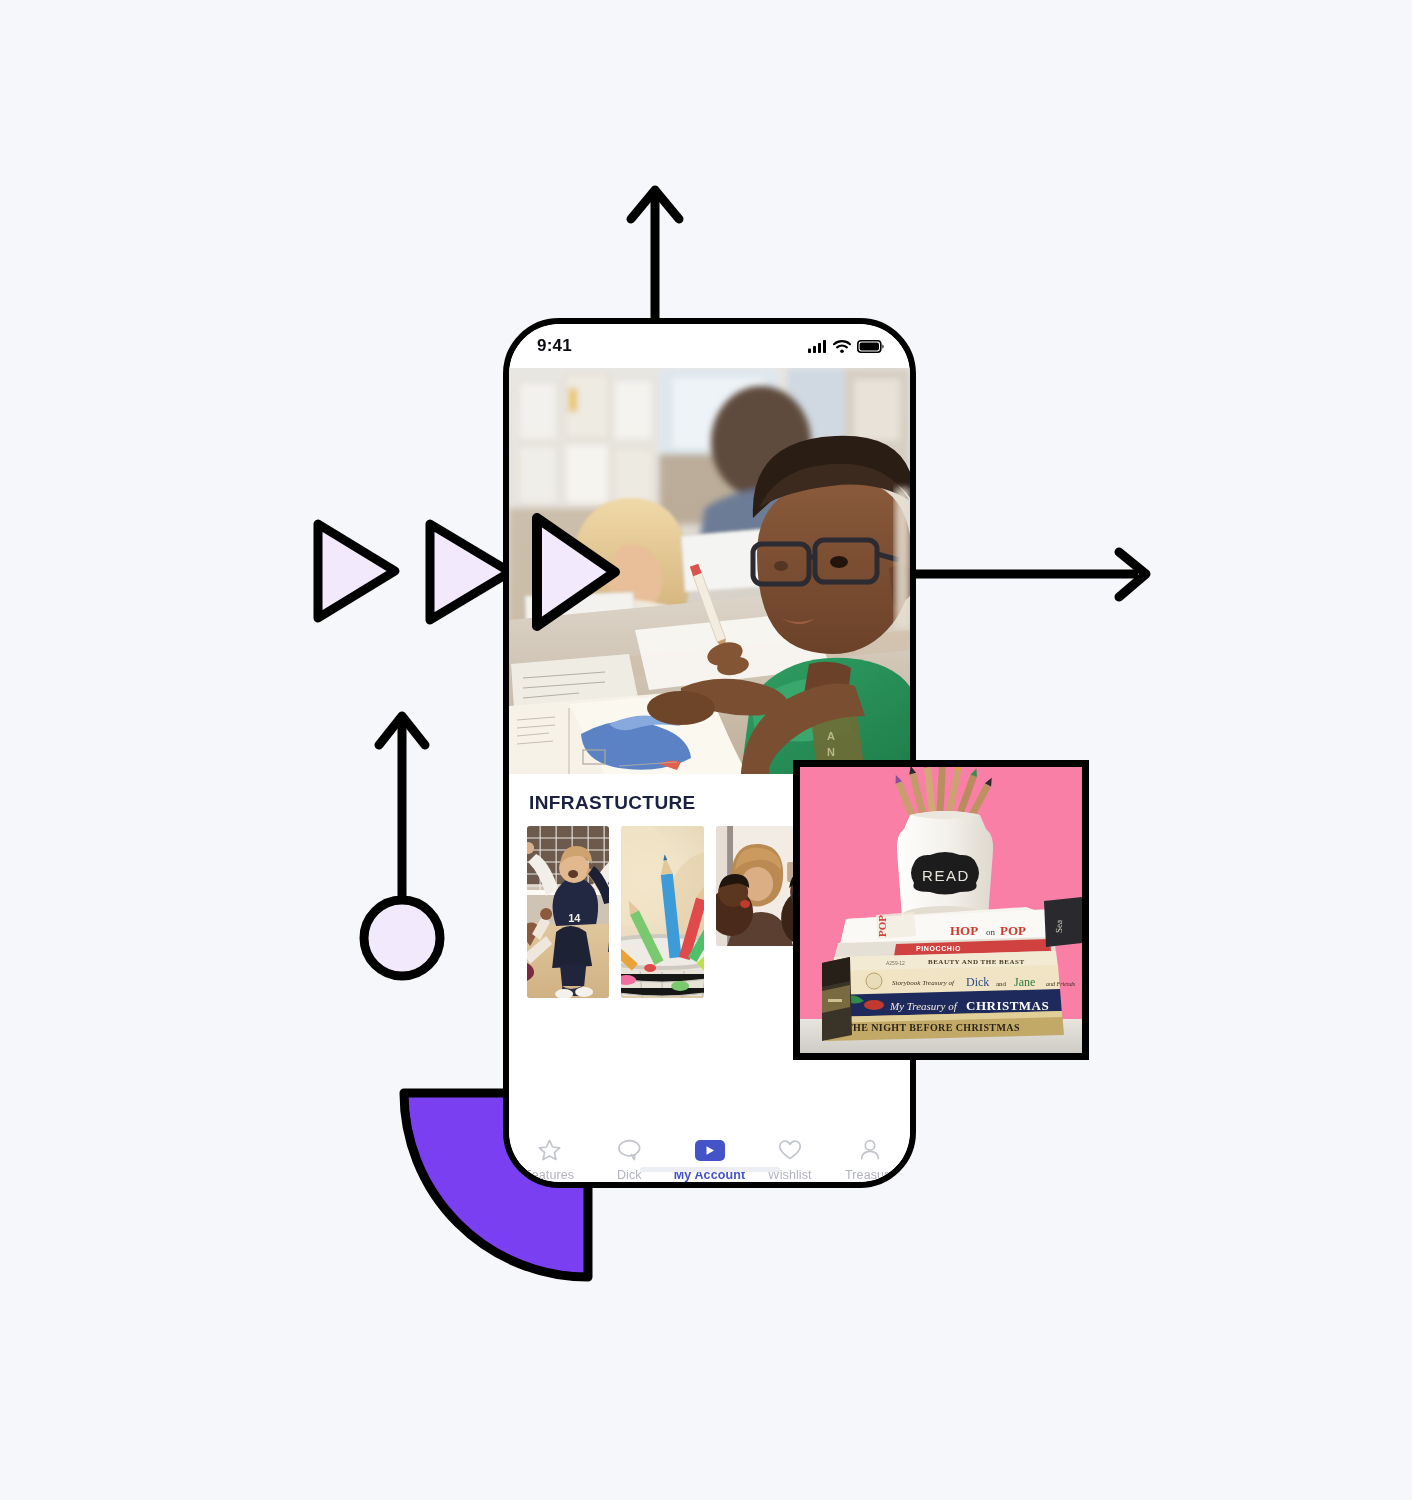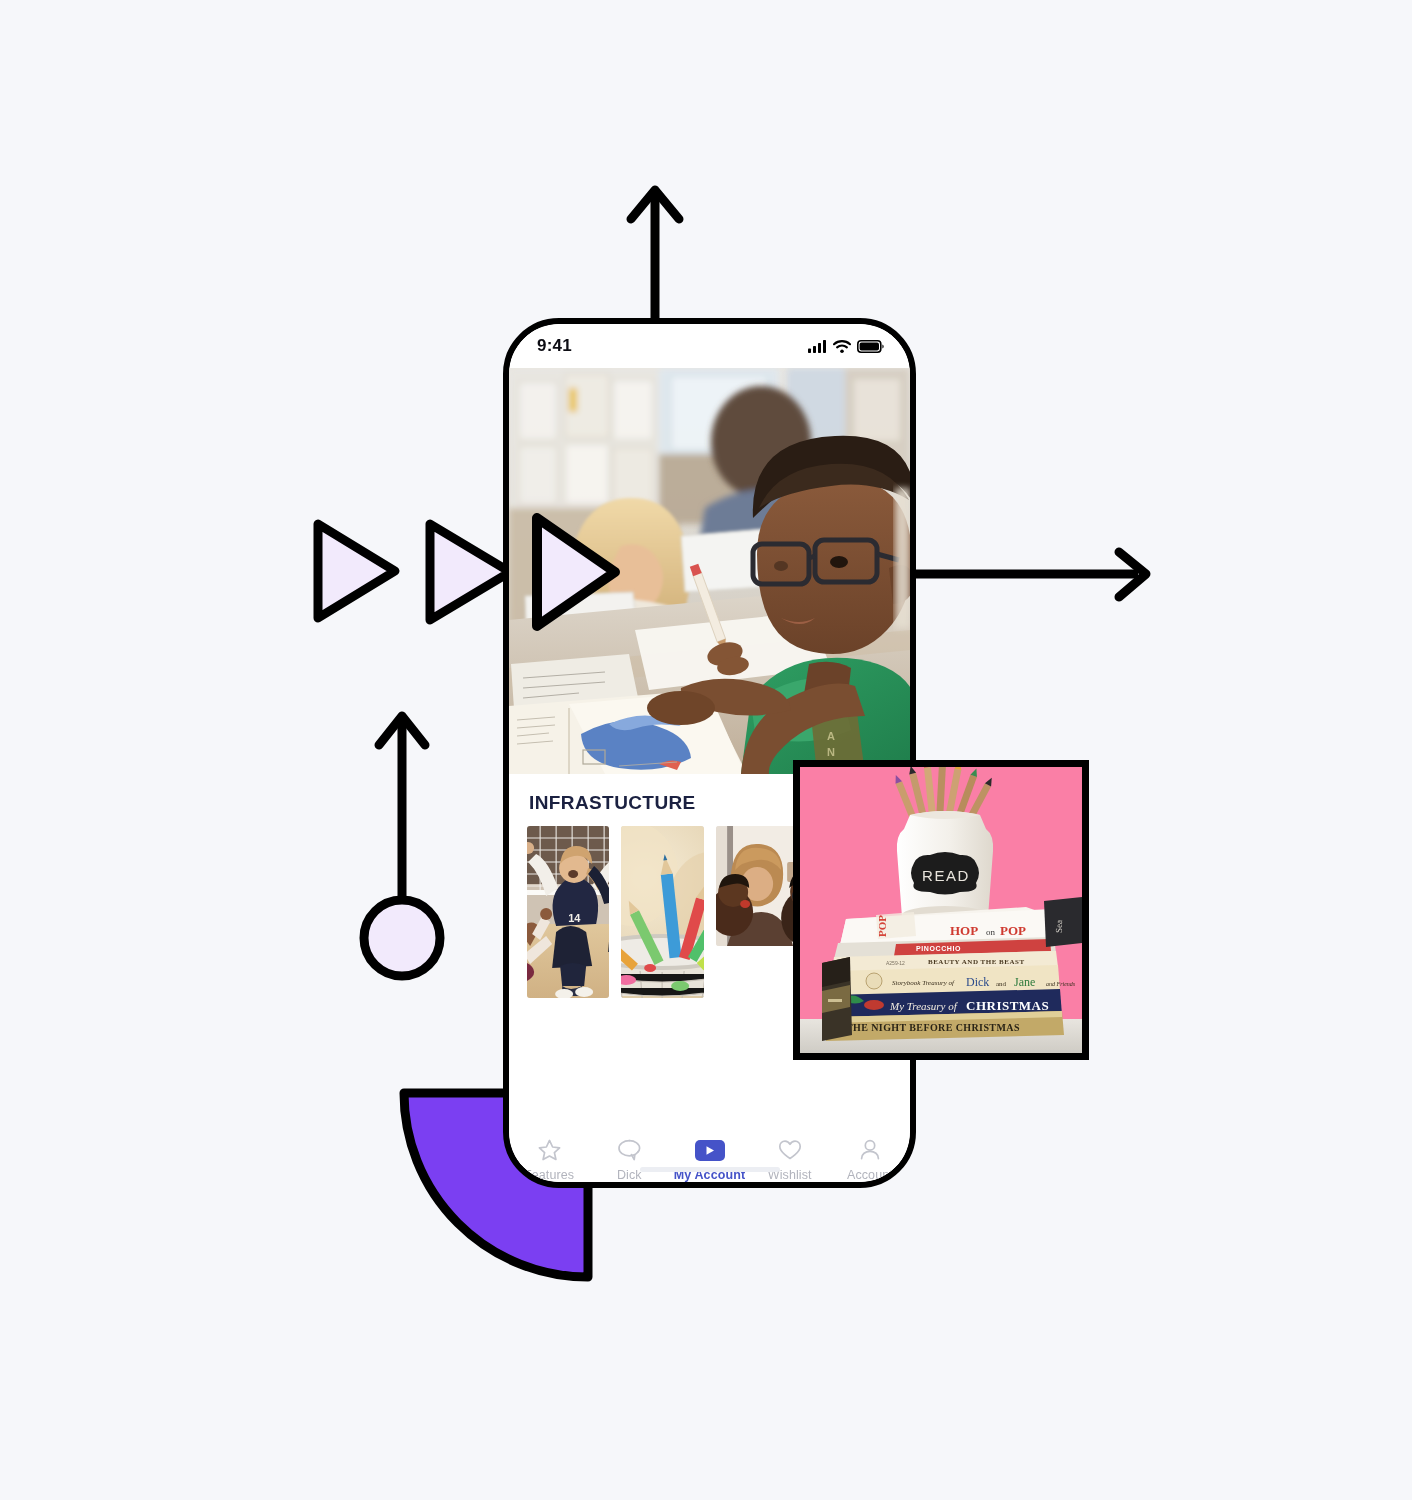--- a/index.html
+++ b/index.html
@@ -670,21 +670,21 @@
           <div class="tab-label">Wishlist</div>
         </div>
 
         <div class="tab">
           <div class="tab-icon">
             <svg width="24" height="24" viewBox="0 0 24 24">
               <circle cx="12" cy="7.4" r="4.7" fill="none" stroke="#c3c5cd" stroke-width="1.7"></circle>
               <path d="M3.6 20.6 C3.6 16 7.4 13.4 12 13.4 C16.6 13.4 20.4 16 20.4 20.6" fill="none" stroke="#c3c5cd" stroke-width="1.7" stroke-linecap="round"></path>
             </svg>
           </div>
-          <div class="tab-label">Account</div>
+          <div class="tab-label">Treasury</div>
         </div>
 
         <div class="home-indicator"></div>
       </div>
     </div>
   </div>
 
   <svg id="deco-front" viewBox="0 0 1412 1500">
     <polygon points="537,518 537,626 615,572" fill="#f2eafc" stroke="#000" stroke-width="10" stroke-linejoin="round"></polygon>
   </svg>

